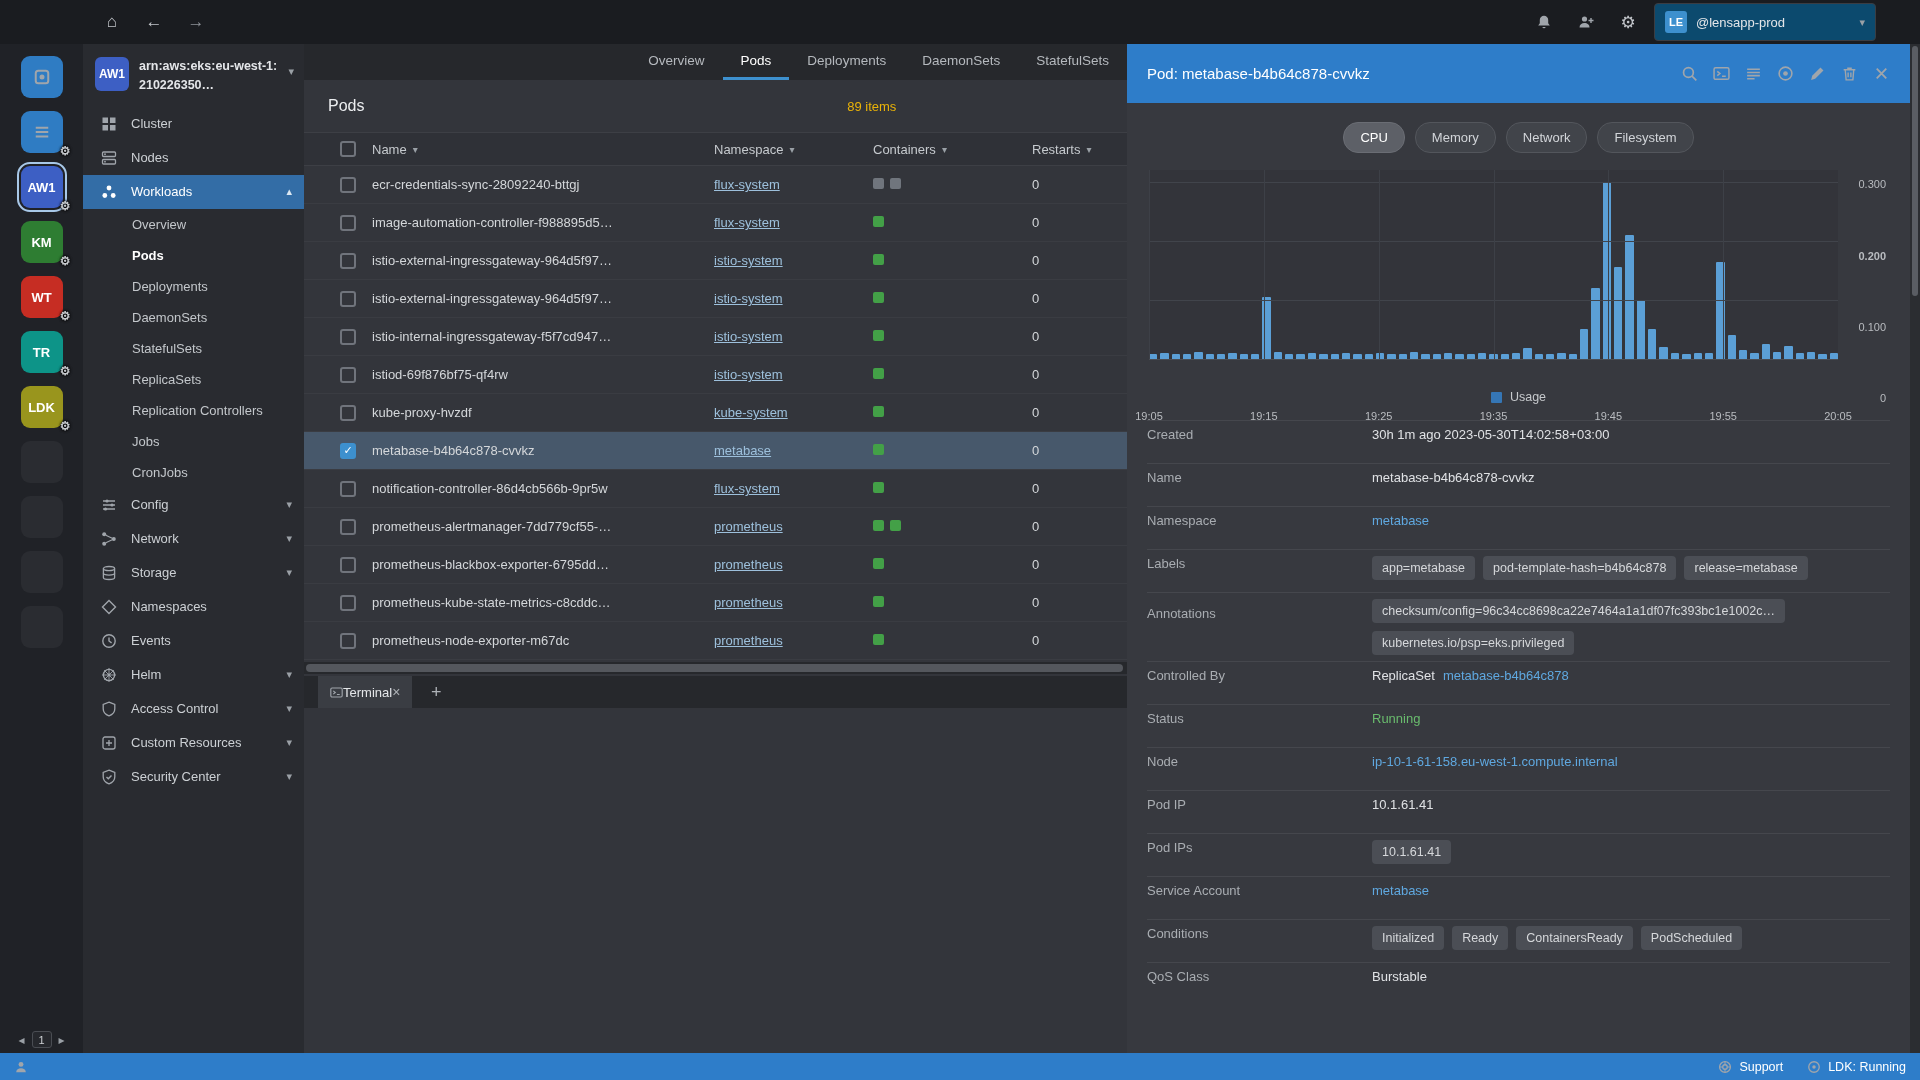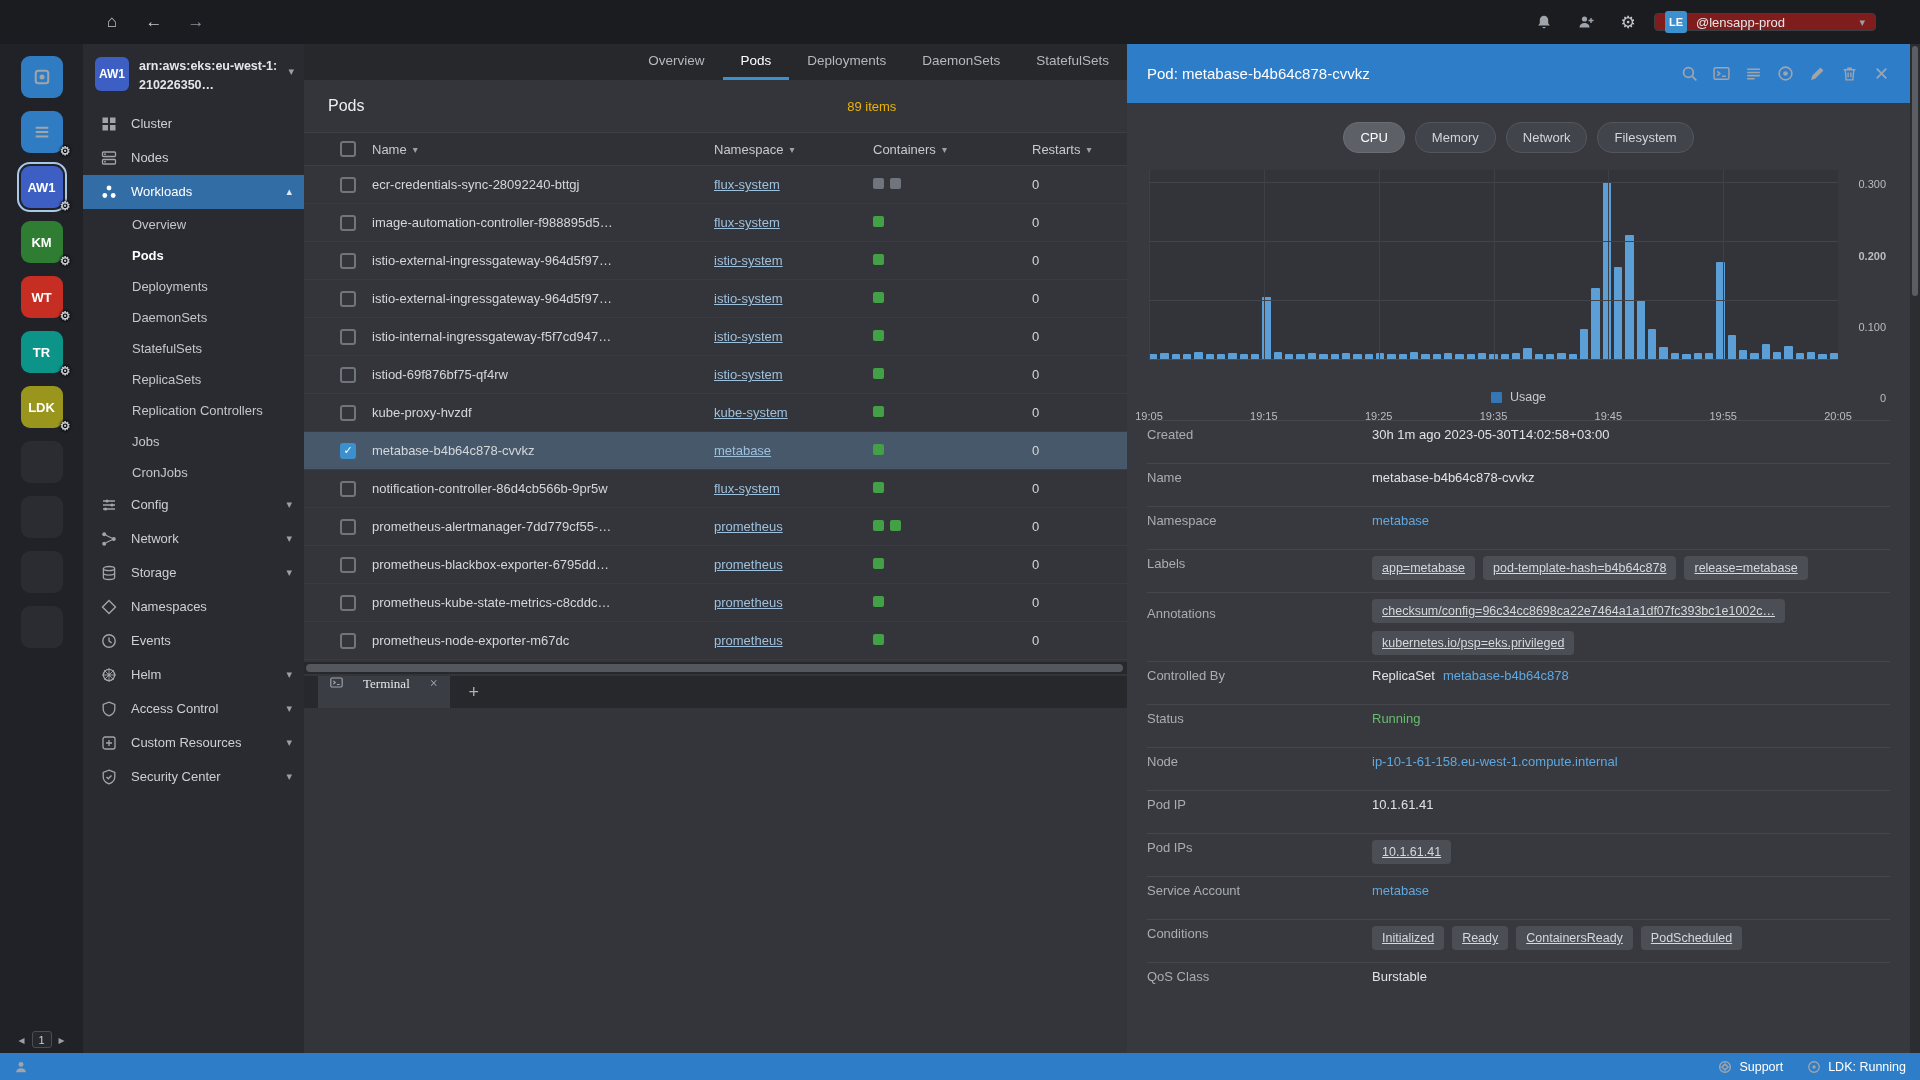--- a/index.html
+++ b/index.html
@@ -8,22 +8,22 @@
   .app { position:relative; width:1920px; height:1080px; background:#33353b; }
 
   
   .topbar { position:absolute; top:0; left:0; width:1920px; height:44px; background:#1a1c20;
             display:flex; align-items:center; justify-content:space-between; padding:0 44px 0 96px; z-index:6; }
   .tb-group { display:flex; align-items:center; gap:10px; }
   .tb-btn { width:32px; height:32px; display:flex; align-items:center; justify-content:center;
             color:#c2c5ca; font-size:17px; cursor:pointer; border-radius:4px; }
   .tb-btn.dim { color:#8e9298; }
   .tb-btn svg { display:block; }
-  .account { display:flex; align-items:center; gap:9px; background:#7f1d1d; border:1px solid #3a3d43;
-             border-radius:4px; height:18px; padding:0 10px; min-width:222px; cursor:pointer; }
+  .account { display:flex; align-items:center; gap:9px; background:#0c4a6e; border:1px solid #3a3d43;
+             border-radius:4px; height:38px; padding:0 10px; min-width:222px; cursor:pointer; }
   .acct-badge { width:22px; height:22px; background:#3d90ce; color:#fff; border-radius:3px; font-size:11px;
                 font-weight:bold; display:flex; align-items:center; justify-content:center; }
   .acct-name { font-size:13px; color:#e4e6e9; flex:1; }
   .acct-chev { color:#9aa0a6; font-size:11px; }
 
   
   .hotbar { position:absolute; top:44px; left:0; width:83px; bottom:27px; background:#202227;
             display:flex; flex-direction:column; align-items:center; padding-top:12px; gap:13px; }
   .slot { width:42px; height:42px; border-radius:9px; position:relative; flex-shrink:0;
           display:flex; align-items:center; justify-content:center; font-weight:bold; font-size:13px; color:#fff; cursor:pointer; }
@@ -80,22 +80,22 @@
   .c-name { overflow:hidden; text-overflow:ellipsis; white-space:nowrap; padding-right:14px; }
   .ns-link { color:#9dc0dc; text-decoration:underline; cursor:pointer; }
   .cdot { width:11px; height:11px; border-radius:2px; background:#43a047; display:inline-block; margin-right:6px; }
   .cdot.gray { background:#70757d; }
   .hscroll { height:12px; background:#26282c; position:relative; flex-shrink:0; margin-top:2px; }
   .hscroll .thumb { position:absolute; left:2px; right:4px; top:2px; height:8px; background:#54575d; border-radius:4px; }
 
   
   .term-bar { height:32px; background:#26282c; display:flex; align-items:center; gap:12px; padding-left:14px;
               flex-shrink:0; margin-top:2px; }
-  .term-tab { height:32px; display:flex; gap:20px; background:#3a3d43; padding:0 12px;
-              font-size:13px; color:#e4e6e9; cursor:pointer;font-family:Liberation Serif, serif; }
+  .term-tab { height:32px; display:flex; align-items:center; gap:0; background:#3a3d43; padding:0 12px;
+              font-size:13px; color:#e4e6e9; cursor:pointer; }
   .term-close { color:#aeb2b7; font-size:14px; cursor:pointer; }
   .term-plus { color:#aeb2b7; font-size:18px; cursor:pointer; width:24px; text-align:center; }
   .terminal { flex:1; background:#000; padding:10px 14px; font-family:"DejaVu Sans Mono", monospace;
               font-size:12.5px; line-height:1.48; color:#e8e8e8; overflow:hidden; }
   .tline { white-space:pre; }
   .cursor { display:inline-block; width:7px; height:14px; background:#d8d8d8; vertical-align:-2px; margin-left:2px; }
 
   
   .drawer { position:absolute; top:44px; left:1127px; width:783px; bottom:27px; background:#37393f;
             display:flex; flex-direction:column; overflow:hidden; z-index:4; }
@@ -124,21 +124,21 @@
             font-size:12.5px; color:#c7cacd; }
   .legend-sq { width:11px; height:11px; background:#3576b5; border-radius:1px; }
 
   .drow { display:flex; align-items:flex-start; min-height:43px; border-top:1px solid #45474d; padding:6px 0; font-size:13px; }
   .drow.top { align-items:flex-start; }
   .drow.top .dlabel { padding-top:7px; }
   .dlabel { width:225px; flex-shrink:0; color:#a9adb2; }
   .dvalue { flex:1; color:#e0e2e5; display:flex; flex-wrap:wrap; gap:8px; align-items:center; min-width:0; }
   .dvalue.stack { flex-direction:column; align-items:flex-start; }
   .badge { background:#4b4e55; border-radius:4px; padding:5px 10px; font-size:12.5px; color:#d6d8db;
-           max-width:100%; overflow:hidden; text-overflow:ellipsis; white-space:nowrap;text-decoration:underline; }
+           max-width:100%; overflow:hidden; text-overflow:ellipsis; white-space:nowrap; }
   .dlink { color:#5fa8e0; cursor:pointer; }
 
   
   .statusbar { position:absolute; left:0; bottom:0; width:1920px; height:27px; background:#2e7dc9;
                display:flex; align-items:center; padding:0 14px; color:#fff; font-size:12.5px; z-index:7; }
   .sb-right { margin-left:auto; display:flex; align-items:center; gap:24px; }
   .sb-item { display:flex; align-items:center; gap:7px; cursor:pointer; }
   .vscroll { position:absolute; top:44px; right:0; width:10px; bottom:27px; background:#2b2d31; z-index:5; }
   .vscroll .thumb { position:absolute; top:2px; left:2px; width:6px; height:250px; background:#5a5d63; border-radius:3px; }
 </style>

